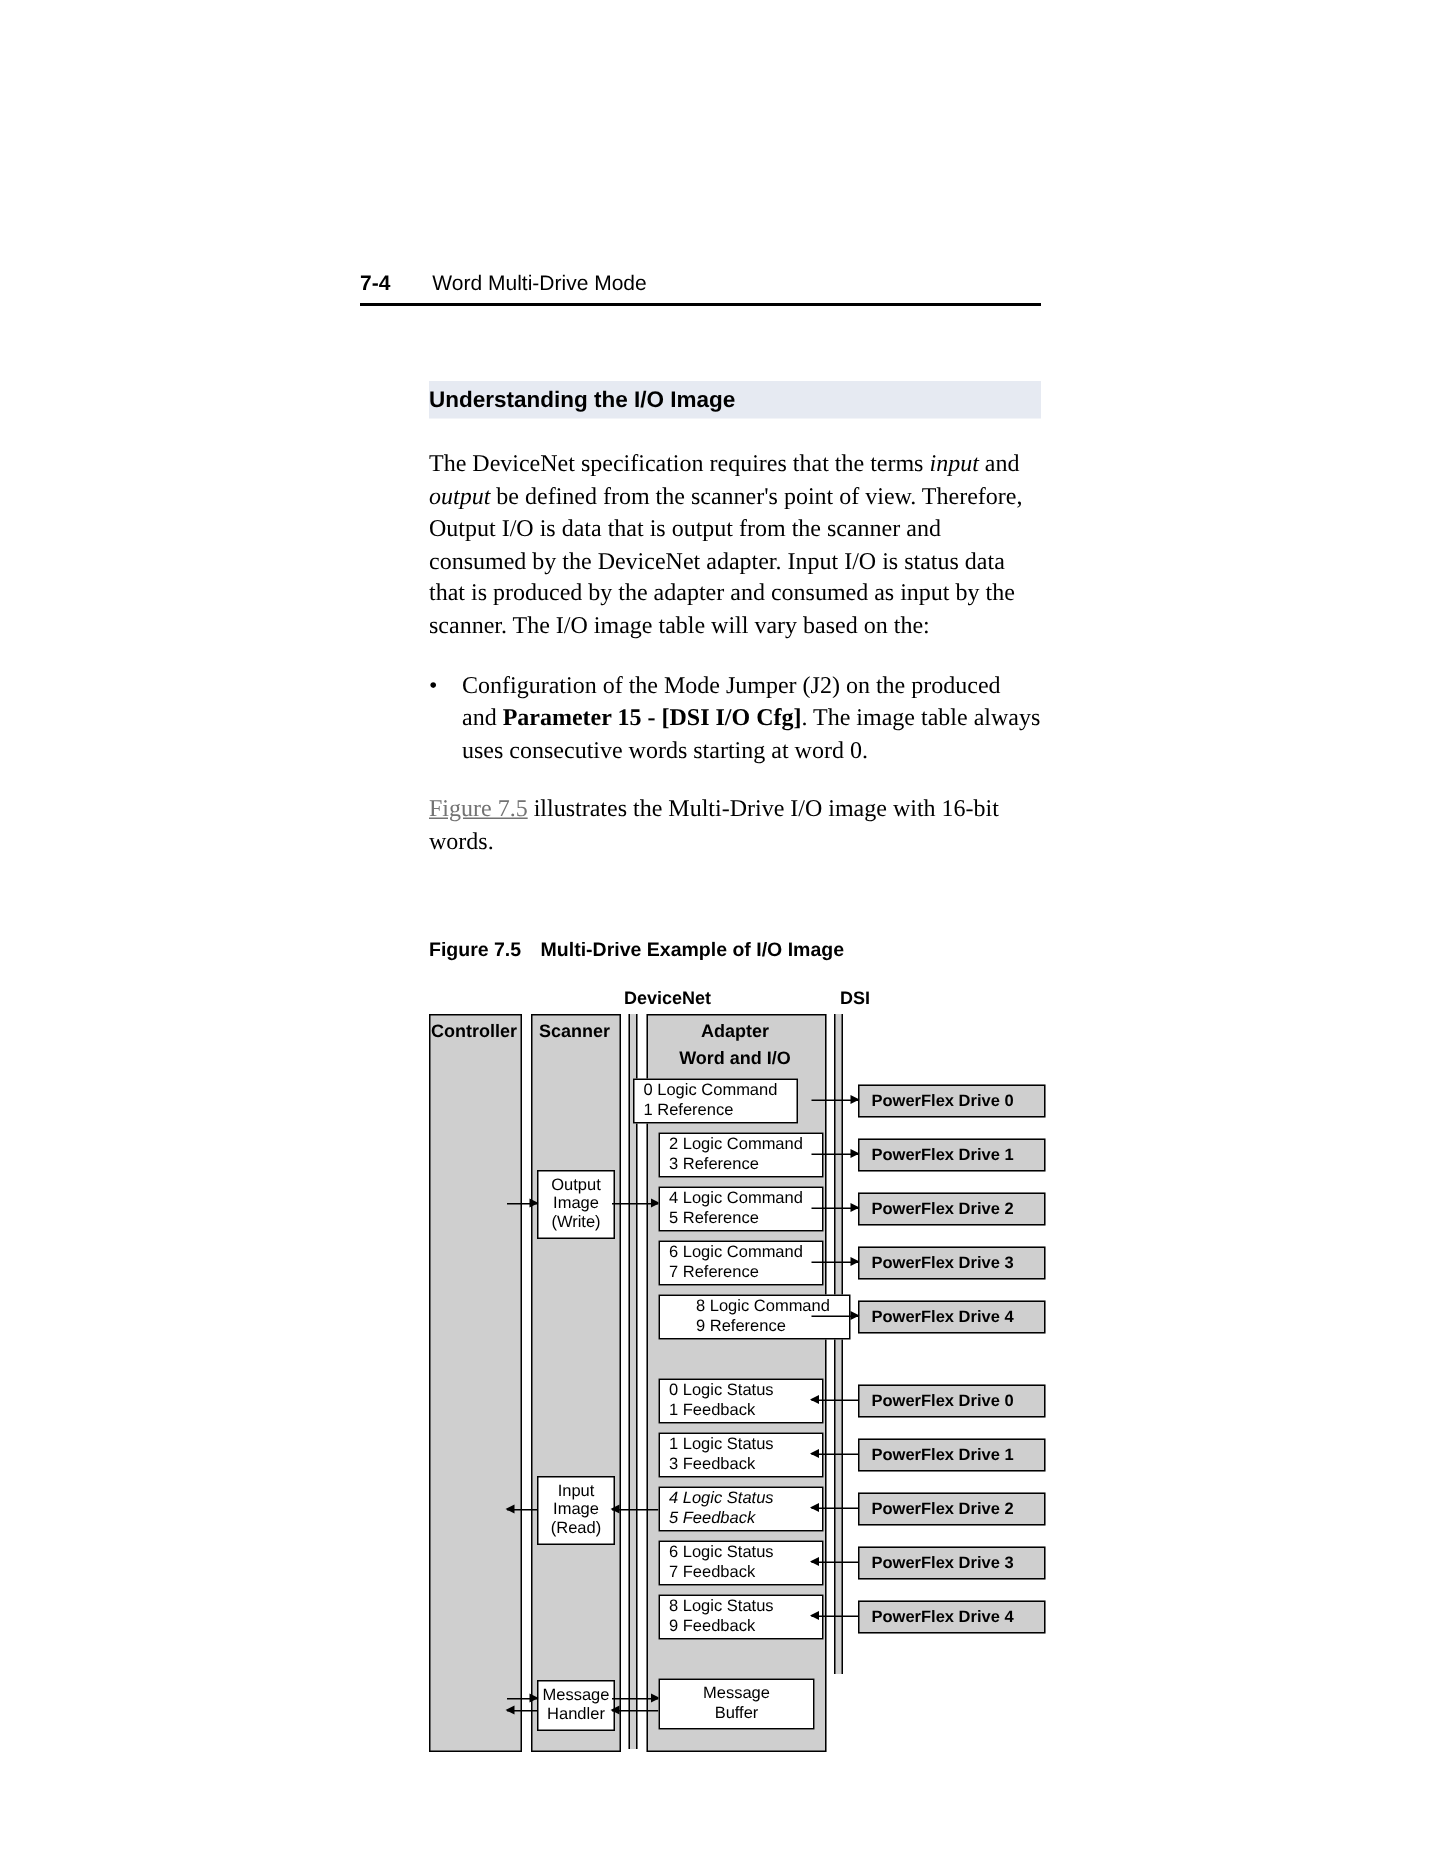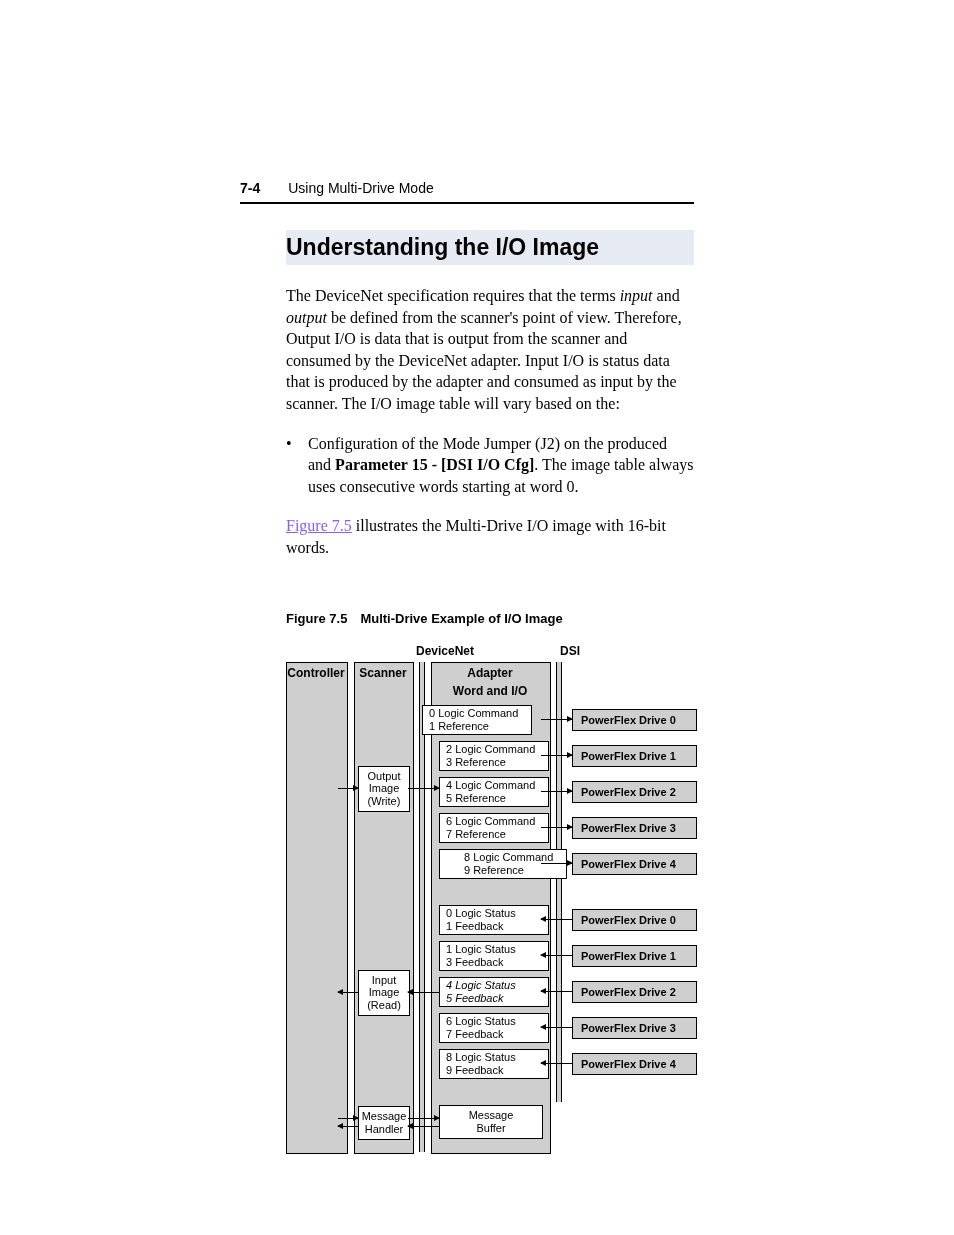--- a/index.html
+++ b/index.html
@@ -38,35 +38,36 @@
   }
   .content {
     position: absolute;
     top: 230px;
     left: 286px;
     right: 260px;
   }
   .section-heading {
     font-family: Arial, Helvetica, sans-serif;
     font-weight: 700;
-    font-size: 23px;
+    font-size: 15px;
     background: #e6eaf2;
     padding: 4px 6px 4px 0;
     margin-bottom: 20px;
+    margin-top: 24px;
   }
   .body-text {
     font-size: 16px;
     line-height: 1.35;
     margin-bottom: 18px;
   }
   .body-text .ital { font-style: italic; }
   .body-text .bold { font-weight: 700; }
   .bullet-row { display: flex; }
   .bullet-row .dot { width: 22px; flex: 0 0 22px; }
-  .link { color: #8b5cf6; text-decoration: underline; cursor: pointer; }
+  .link { color: #737373; text-decoration: underline; cursor: pointer; }
   .fig-caption {
     font-family: Arial, Helvetica, sans-serif;
     font-size: 13px;
     font-weight: 700;
     margin: 52px 0 18px 0;
   }
 
   
   .diagram {
     position: relative;
@@ -150,21 +151,21 @@
     border-right: 1px solid #000;
   }
 </style>
 </head>
 <body>
 
 <div class="page">
 
   <div class="running-head">
     <span class="pn">7-4</span>
-    <span>Using Multi-Drive Mode</span>
+    <span>Word Multi-Drive Mode</span>
     <div class="rule"></div>
   </div>
 
   <div class="content">
 
     <div class="section-heading">Understanding the I/O Image</div>
 
     <div class="body-text">
       <span>The DeviceNet specification requires that the terms </span><span class="ital">input</span><span> and </span><span class="ital">output</span><span> be defined from the scanner's point of view. Therefore, Output I/O is data that is output from the scanner and consumed by the DeviceNet adapter. Input I/O is status data that is produced by the adapter and consumed as input by the scanner. The I/O image table will vary based on the:</span>
     </div>

